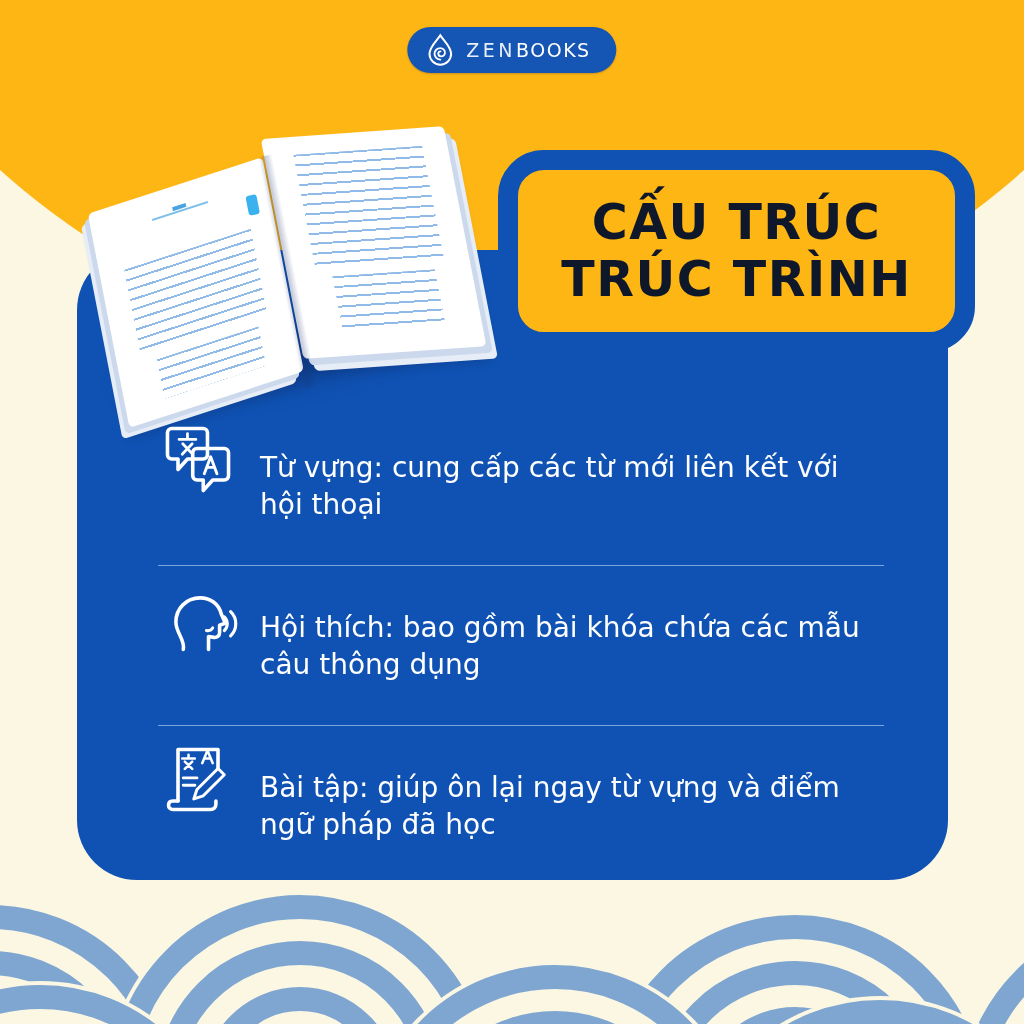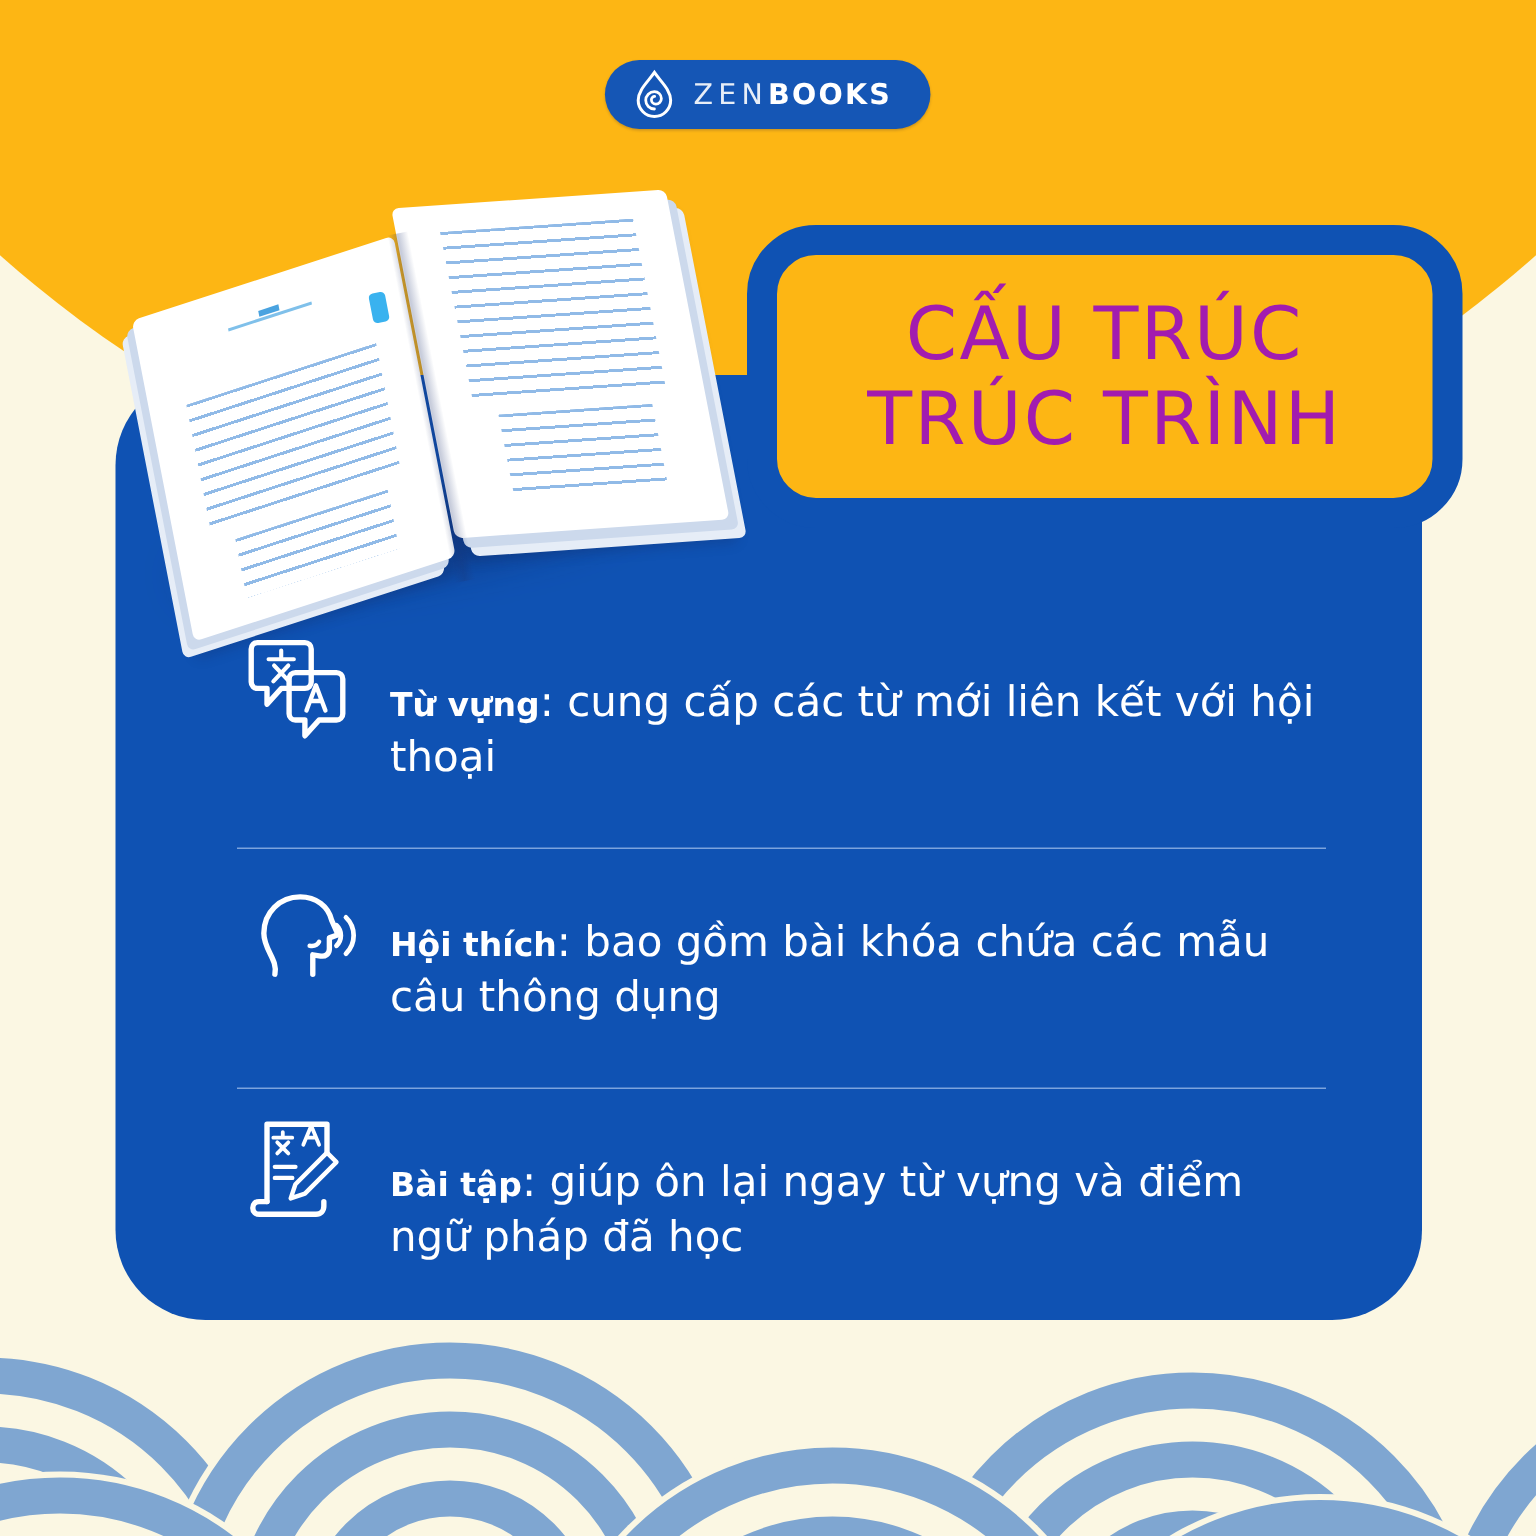--- a/index.html
+++ b/index.html
@@ -4,36 +4,36 @@
 <style>
   html,body{margin:0;padding:0;}
   body{font-family:"DejaVu Sans","Liberation Sans",sans-serif;}
   .poster{position:relative;width:1024px;height:1024px;overflow:hidden;background:#FBF7E3;}
 
   
   .orange-circle{position:absolute;left:-258px;top:-1175px;width:1540px;height:1540px;
     border-radius:50%;background:#FDB614;}
 
   
-  .logo-pill{position:absolute;left:50%;top:40px;transform:translateX(-50%);
+  .logo-pill{position:absolute;left:50%;top:27px;transform:translateX(-50%);
     height:46px;padding:0 26px 0 16px;border-radius:23px;background:#1556B5;
     display:flex;align-items:center;gap:9px;box-shadow:0 1px 2px rgba(0,0,60,.2);}
   .logo-pill .brand{color:#fff;font-size:19px;display:flex;align-items:baseline;}
   .brand .zen{font-weight:400;opacity:.9;letter-spacing:3.5px;}
-  .brand .books{font-weight:bold;letter-spacing:1.5px;}
+  .brand .books{font-weight:normal;letter-spacing:1.5px;}
 
   
   .card{position:absolute;left:77px;top:250px;width:871px;height:630px;
     border-radius:60px;background:#0F52B3;}
 
   
   .title-frame{position:absolute;left:498px;top:150px;width:477px;height:202px;
     box-sizing:border-box;border:20px solid #0F52B3;border-radius:46px;background:#FDB614;
     display:flex;flex-direction:column;align-items:center;justify-content:center;}
-  .title-frame .line{color:#a21caf;font-weight:normal;font-size:49px;line-height:1.17;
+  .title-frame .line{color:#0f172a;font-weight:bold;font-size:49px;line-height:1.17;
     letter-spacing:1.5px;white-space:nowrap;}
 
   
   .book-shadow{position:absolute;left:120px;top:330px;width:330px;height:52px;
     background:rgba(8,25,80,.38);border-radius:50%;filter:blur(14px);transform:rotate(-11deg);}
   .book{position:absolute;left:92px;top:138px;width:386px;height:262px;transform:rotate(-11deg);}
   .page{position:absolute;background:#ffffff;border-radius:5px;}
   .page-left{left:10px;top:28px;width:182px;height:218px;transform:skewY(-7deg);
     box-shadow:-5px 5px 0 #ccd9ec,-9px 9px 0 #e6edf7,-1px 12px 8px rgba(20,40,90,.25);}
   .page-right{left:194px;top:10px;width:182px;height:224px;transform:skewY(7deg);
@@ -52,21 +52,21 @@
   .tab{position:absolute;left:168px;top:52px;width:11px;height:20px;background:#39b2ef;border-radius:3px;}
 
   
   .features{position:absolute;left:158px;top:406px;width:726px;}
   .feature-row{display:flex;align-items:flex-start;gap:22px;padding:14px 0 13px 0;}
   .feature-row.bordered{border-bottom:1px solid rgba(215,232,255,.55);}
   .feature-icon{flex:0 0 80px;height:80px;}
   .feature-icon svg{width:80px;height:80px;stroke:#fff;fill:none;stroke-width:3.4;
     stroke-linecap:round;stroke-linejoin:round;}
   .feature-text{color:#fff;font-size:28px;line-height:1.32;padding-top:2px;}
-  .feature-text .term{font-weight:bold;font-size:22px;}
+  .feature-text .term{font-weight:normal;font-size:28px;}
 
   
   .waves{position:absolute;left:0;bottom:0;width:1024px;height:134px;}
   .fan-disk{fill:#FBF7E3;}
   .fan-ring{fill:none;stroke:#7FA6D1;stroke-width:24;}
   .fan-dot{fill:#7FA6D1;}
 </style>
 </head>
 <body>
 

